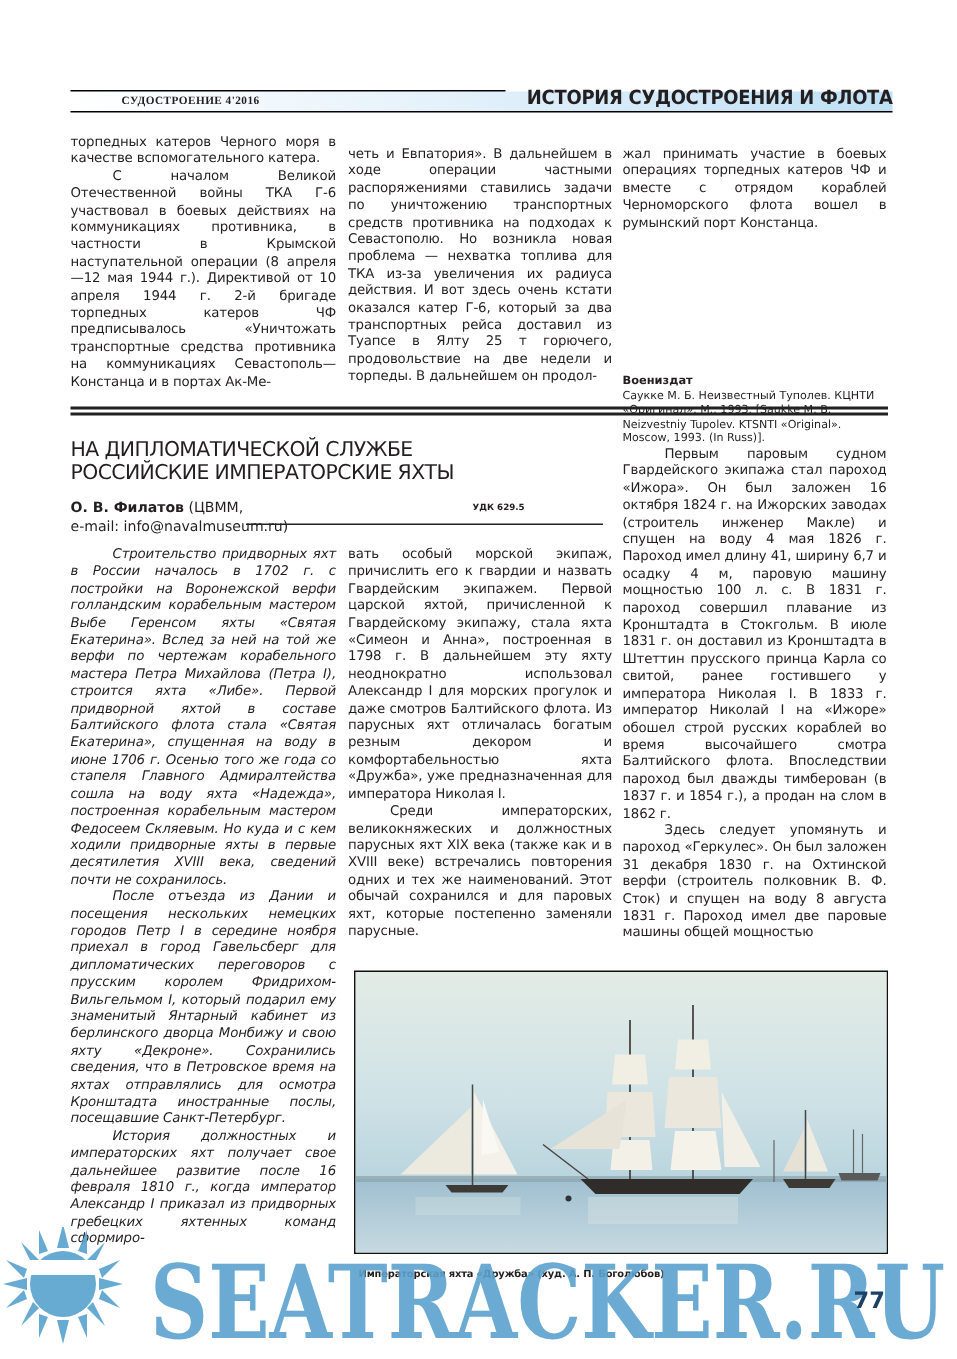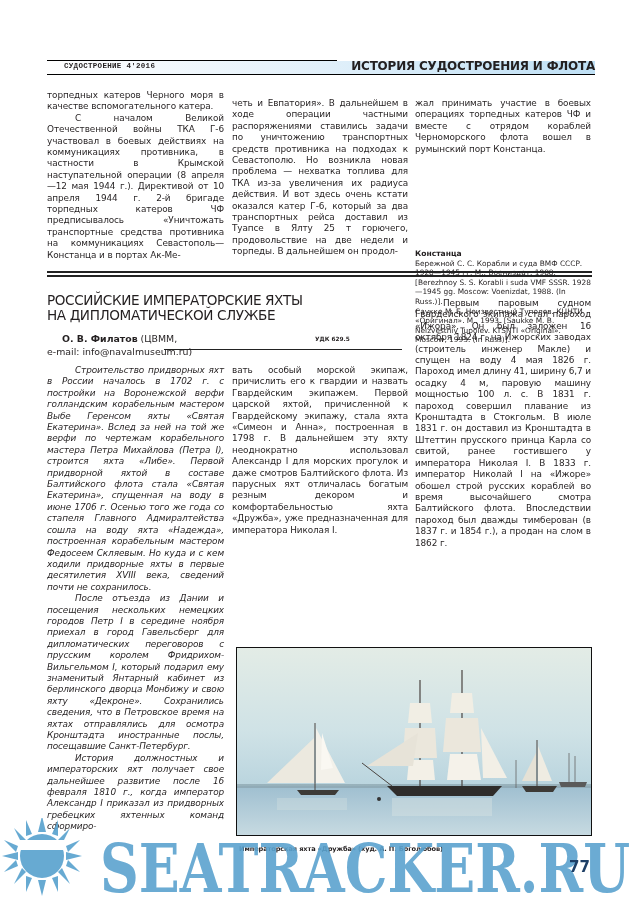--- a/index.html
+++ b/index.html
@@ -6,21 +6,21 @@
   body { width:638px; height:906px; position:relative; overflow:hidden;
          font-family:"DejaVu Sans", sans-serif; color:#231f20; }
   .abs { position:absolute; }
 
   
   .hdr { left:47px; top:60px; width:548px; height:15px; }
   .hdr-line-top { position:absolute; left:0; top:0; width:290px; height:1px; background:#000; }
   .hdr-line-bot { position:absolute; left:0; top:14px; width:548px; height:1px; background:#000; }
   .hdr-grad { position:absolute; left:0; top:1px; width:548px; height:13px;
               background:linear-gradient(to right,#ffffff 0%,#e8f3fb 40%,#bfe0f5 100%); }
-  .hdr-left { position:absolute; left:1px; top:2px; font-family:Liberation Mono, monospace;
+  .hdr-left { position:absolute; left:18px; top:2px; font-family:Liberation Serif, serif;
               font-weight:bold; font-size:7.5px; letter-spacing:0.3px;padding-left:16px; }
   .hdr-right { position:absolute; right:0; top:-2px; font-family:"DejaVu Sans", sans-serif;
                font-weight:bold; font-size:13px; letter-spacing:-0.2px; transform:scaleX(0.92);
                transform-origin:right center; }
 
   
   .col { font-size:8.9px; line-height:11.4px; text-align:justify; letter-spacing:-0.1px; }
   .col p { margin:0; text-indent:0; }
   .col p.ind { text-indent:28px; }
   .col1 { left:47px; width:177px; }
@@ -28,21 +28,21 @@
   .col3 { left:415px; width:176px; }
 
   .lit { left:415px; top:249px; width:178px; font-size:7.4px; line-height:9.6px; }
   .lit-title { font-weight:bold; font-size:7.6px; }
 
   .rule2 { left:47px; top:271px; width:545px; height:6px;
            border-top:2px solid #222; border-bottom:2px solid #222; box-sizing:border-box; }
 
   .art-title { left:47px; top:293px; width:330px; font-size:13.6px; line-height:15px;
                font-family:"DejaVu Sans", sans-serif; font-weight:normal; letter-spacing:-0.4px; color:#231f20; }
-  .author { left:47px; top:332px; font-size:9.4px; line-height:13px;text-align:center; }
+  .author { left:47px; top:332px; font-size:9.4px; line-height:13px; }
   .author b { font-weight:bold; }
   .udk { left:315px; top:336px; font-size:5.8px; font-weight:bold; }
   .author-line { left:164px; top:349px; width:238px; height:1px; background:#222; }
 
   
   .pic { left:236px; top:647px; width:356px; height:189px; border:1px solid #111; overflow:hidden; box-sizing:border-box; }
   .caption { left:239px; top:845px; font-size:6.6px; font-weight:bold; letter-spacing:-0.1px; }
   .pageno { left:569px; top:858px; font-size:15px; font-weight:bold; color:#1e3f66; }
 
   
@@ -64,48 +64,49 @@
   <p class="ind">С началом Великой Отечественной войны ТКА Г-6 участвовал в боевых действиях на коммуникациях противника, в частности в Крымской наступательной операции (8 апреля—12 мая 1944 г.). Директивой от 10 апреля 1944 г. 2-й бригаде торпедных катеров ЧФ предписывалось «Уничтожать транспортные средства противника на коммуникациях Севастополь—Констанца и в портах Ак-Ме-</p>
 </div>
 <div class="abs col col2" style="top:98px;">
   <p>четь и Евпатория». В дальнейшем в ходе операции частными распоряжениями ставились задачи по уничтожению транспортных средств противника на подходах к Севастополю. Но возникла новая проблема — нехватка топлива для ТКА из-за увеличения их радиуса действия. И вот здесь очень кстати оказался катер Г-6, который за два транспортных рейса доставил из Туапсе в Ялту 25 т горючего, продовольствие на две недели и торпеды. В дальнейшем он продол-</p>
 </div>
 <div class="abs col col3" style="top:98px;">
   <p>жал принимать участие в боевых операциях торпедных катеров ЧФ и вместе с отрядом кораблей Черноморского флота вошел в румынский порт Констанца.</p>
 </div>
 
 <div class="abs lit">
-  <div class="lit-title">Констанца</div>
-  <div>Бережной С. С. Корабли и суда ВМФ СССР. 1928—1945 гг. М.: Воениздат. 1988.[Berezhnoy S. S. Korabli i suda VMF SSSR. 1928—1945 gg. Moscow: Voenizdat, 1988. (In Russ.)].</div>
+  <div class="lit-title">Воениздат</div>
   <div>Саукке М. Б. Неизвестный Туполев. КЦНТИ «Оригинал». М., 1993. [Saukke M. B. Neizvestniy Tupolev. KTSNTI «Original». Moscow, 1993. (In Russ)].</div>
 </div>
 
 <div class="abs rule2"></div>
 
 <div class="abs art-title">
+  <div>НА ДИПЛОМАТИЧЕСКОЙ СЛУЖБЕ</div>
   <div>РОССИЙСКИЕ ИМПЕРАТОРСКИЕ ЯХТЫ</div>
-  <div>НА ДИПЛОМАТИЧЕСКОЙ СЛУЖБЕ</div>
 </div>
 <div class="abs author">
   <div><b>О. В. Филатов</b><span> (ЦВММ,</span></div>
   <div>e-mail: info@navalmuseum.ru)</div>
 </div>
 <div class="abs udk">УДК 629.5</div>
 <div class="abs author-line"></div>
 
 <div class="abs col col1" style="top:365px;font-style:italic;">
   <p class="ind">Строительство придворных яхт в России началось в 1702 г. с постройки на Воронежской верфи голландским корабельным мастером Выбе Геренсом яхты «Святая Екатерина». Вслед за ней на той же верфи по чертежам корабельного мастера Петра Михайлова (Петра I), строится яхта «Либе». Первой придворной яхтой в составе Балтийского флота стала «Святая Екатерина», спущенная на воду в июне 1706 г. Осенью того же года со стапеля Главного Адмиралтейства сошла на воду яхта «Надежда», построенная корабельным мастером Федосеем Скляевым. Но куда и с кем ходили придворные яхты в первые десятилетия XVIII века, сведений почти не сохранилось.</p>
   <p class="ind">После отъезда из Дании и посещения нескольких немецких городов Петр I в середине ноября приехал в город Гавельсберг для дипломатических переговоров с прусским королем Фридрихом-Вильгельмом I, который подарил ему знаменитый Янтарный кабинет из берлинского дворца Монбижу и свою яхту «Декроне». Сохранились сведения, что в Петровское время на яхтах отправлялись для осмотра Кронштадта иностранные послы, посещавшие Санкт-Петербург.</p>
   <p class="ind">История должностных и императорских яхт получает свое дальнейшее развитие после 16 февраля 1810 г., когда император Александр I приказал из придворных гребецких яхтенных команд сформиро-</p>
 </div>
 <div class="abs col col2" style="top:365px;">
   <p>вать особый морской экипаж, причислить его к гвардии и назвать Гвардейским экипажем. Первой царской яхтой, причисленной к Гвардейскому экипажу, стала яхта «Симеон и Анна», построенная в 1798 г. В дальнейшем эту яхту неоднократно использовал Александр I для морских прогулок и даже смотров Балтийского флота. Из парусных яхт отличалась богатым резным декором и комфортабельностью яхта «Дружба», уже предназначенная для императора Николая I.</p>
+  <p class="ind">Среди императорских, великокняжеских и должностных парусных яхт XIX века (также как и в XVIII веке) встречались повторения одних и тех же наименований. Этот обычай сохранился и для паровых яхт, которые постепенно заменяли парусные.</p>
 </div>
 <div class="abs col col3" style="top:298px;">
   <p class="ind">Первым паровым судном Гвардейского экипажа стал пароход «Ижора». Он был заложен 16 октября 1824 г. на Ижорских заводах (строитель инженер Макле) и спущен на воду 4 мая 1826 г. Пароход имел длину 41, ширину 6,7 и осадку 4 м, паровую машину мощностью 100 л. с. В 1831 г. пароход совершил плавание из Кронштадта в Стокгольм. В июле 1831 г. он доставил из Кронштадта в Штеттин прусского принца Карла со свитой, ранее гостившего у императора Николая I. В 1833 г. император Николай I на «Ижоре» обошел строй русских кораблей во время высочайшего смотра Балтийского флота. Впоследствии пароход был дважды тимберован (в 1837 г. и 1854 г.), а продан на слом в 1862 г.</p>
+  <p class="ind">Здесь следует упомянуть и пароход «Геркулес». Он был заложен 31 декабря 1830 г. на Охтинской верфи (строитель полковник В. Ф. Сток) и спущен на воду 8 августа 1831 г. Пароход имел две паровые машины общей мощностью</p>
 </div>
 
 <div class="abs pic">
   <svg width="356" height="189" viewBox="0 0 356 189">
     <defs>
       <linearGradient id="sky" x1="0" y1="0" x2="0" y2="1">
         <stop offset="0" stop-color="#e3ece6"></stop>
         <stop offset="0.6" stop-color="#cfe2e6"></stop>
         <stop offset="1" stop-color="#b9d4de"></stop>
       </linearGradient>

